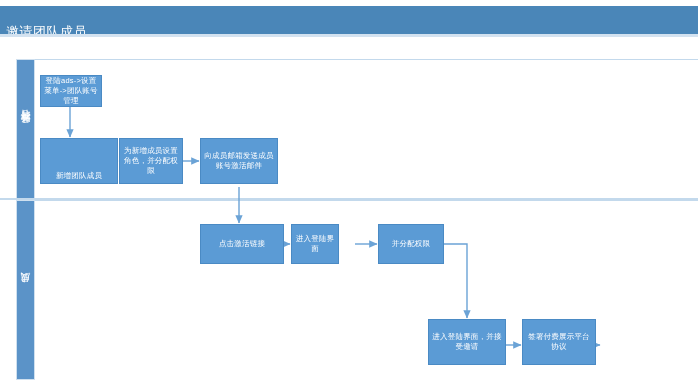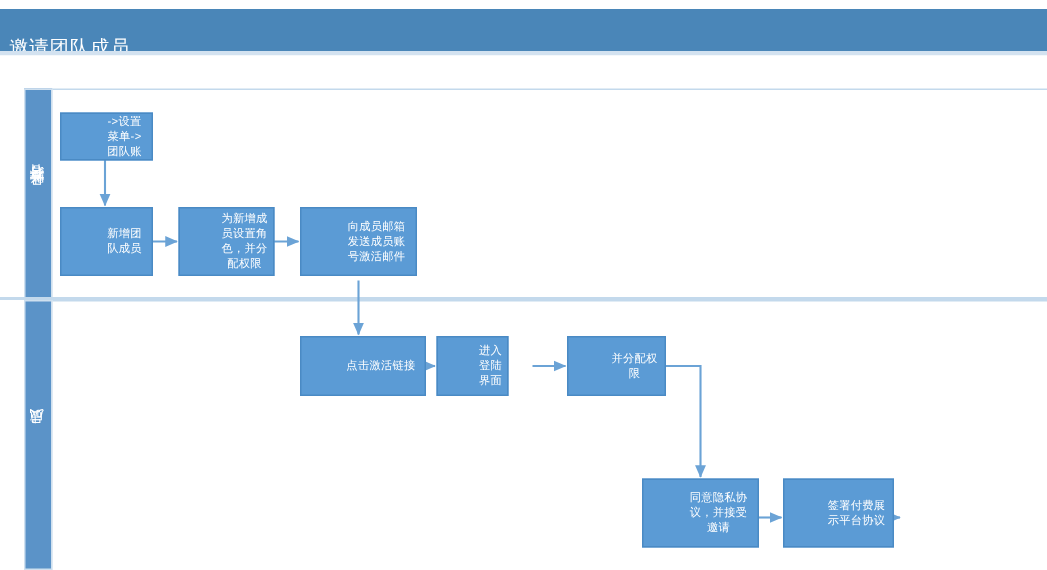--- a/index.html
+++ b/index.html
@@ -106,21 +106,20 @@
     text-align: center;
     padding: 2px 3px;
     box-shadow: 0 0 0 0 rgba(0,0,0,0);
   }
   .node .node-text {
     color: #ffffff;
     font-size: 7.5px;
     line-height: 1.35;
     word-break: break-all;
     letter-spacing: 0.2px;
-    margin-left: 24px;
   }
 
   
   #connectors {
     position: absolute;
     left: 0;
     top: 0;
     width: 698px;
     height: 343px;
     pointer-events: none;
@@ -173,21 +172,21 @@
       <path d="M505,308 L521,308"></path>
 
       <path d="M584,308 L600,308"></path>
     </g>
   </svg>
 
   <div class="node" style="left:40px; top:38px; width:62px; height:32px;">
     <span class="node-text">登陆ads-&gt;设置菜单-&gt;团队账号管理</span>
   </div>
 
-  <div class="node" style="left:40px; top:101px; width:62px; height:46px;">
+  <div class="node" style="left:40px; top:101px; width:78px; height:46px;align-items:flex-end;">
     <span class="node-text">新增团队成员</span>
   </div>
 
   <div class="node" style="left:119px; top:101px; width:64px; height:46px;">
     <span class="node-text">为新增成员设置角色，并分配权限</span>
   </div>
 
   <div class="node" style="left:200px; top:101px; width:78px; height:46px;">
     <span class="node-text">向成员邮箱发送成员账号激活邮件</span>
   </div>
@@ -198,21 +197,21 @@
 
   <div class="node" style="left:291px; top:187px; width:48px; height:40px;">
     <span class="node-text">进入登陆界面</span>
   </div>
 
   <div class="node" style="left:378px; top:187px; width:66px; height:40px;">
     <span class="node-text">并分配权限</span>
   </div>
 
   <div class="node" style="left:428px; top:282px; width:78px; height:46px;">
-    <span class="node-text">同意隐私协议，并接受邀请</span>
+    <span class="node-text">进入登陆界面，并接受邀请</span>
   </div>
 
   <div class="node" style="left:522px; top:282px; width:74px; height:46px;">
     <span class="node-text">签署付费展示平台协议</span>
   </div>
 
 
 </div>
 
 </body></html>

